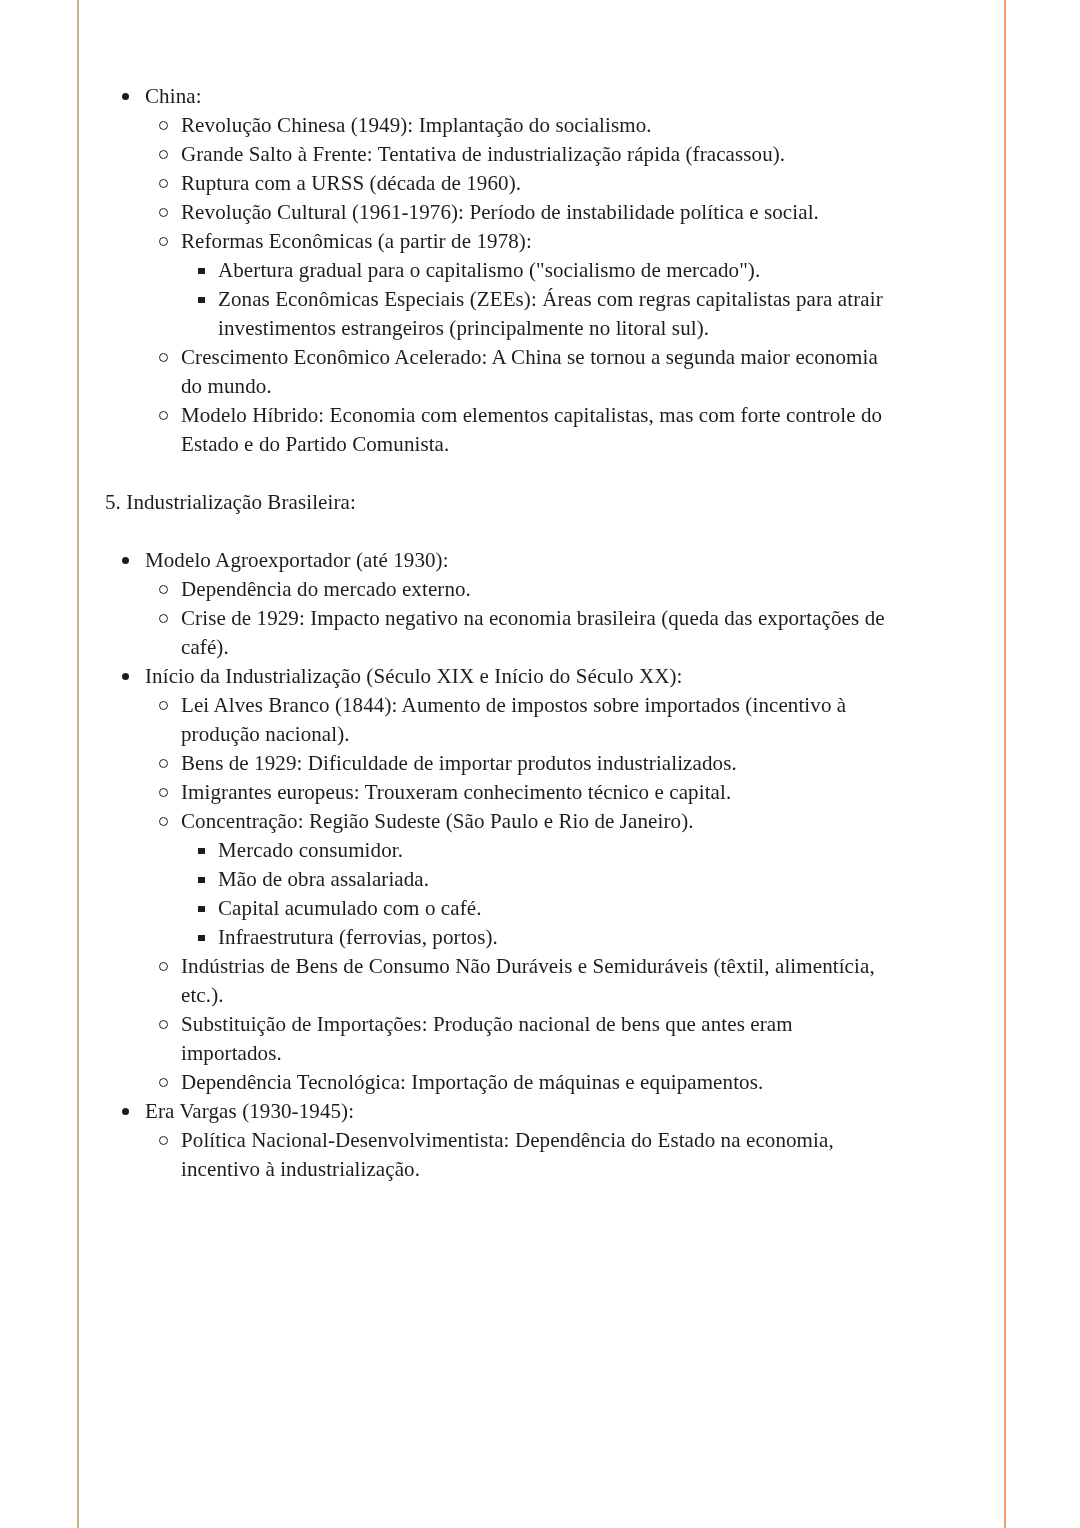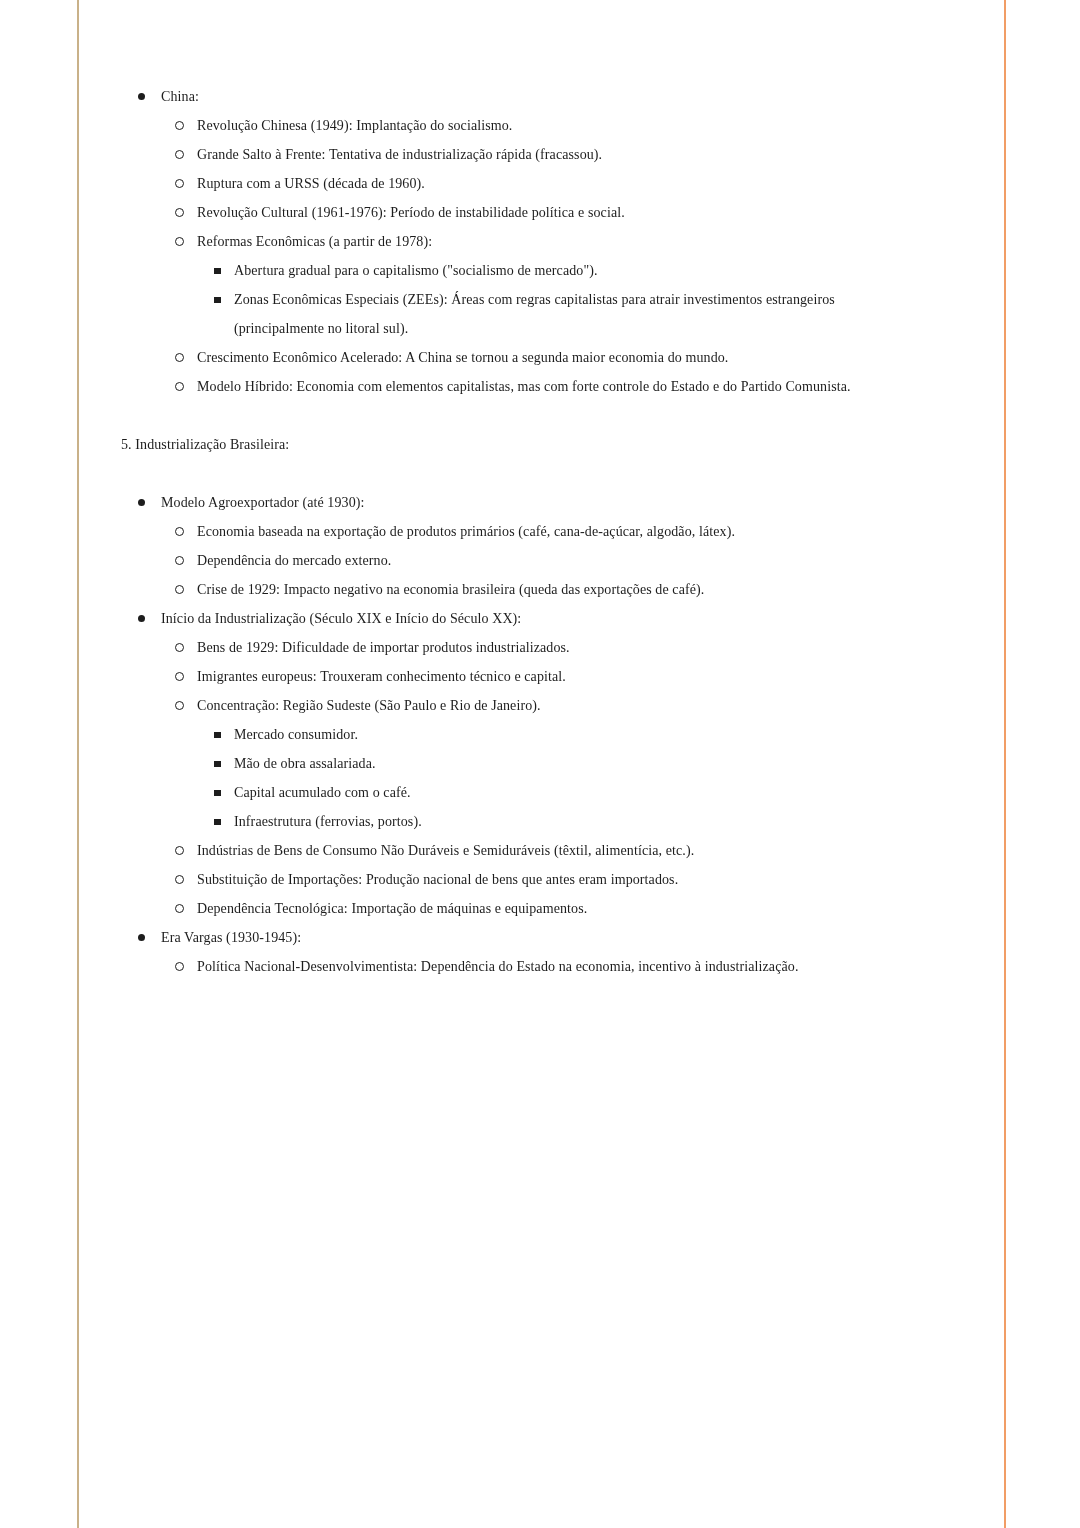--- a/index.html
+++ b/index.html
@@ -22,24 +22,23 @@
     height: 100%;
   }
   .rule-left  { left: 77px; }
   .rule-right { left: 1004px; }
 
   .content {
     position: absolute;
     left: 105px;
     top: 82px;
     width: 782px;
-    font-size: 14px;
+    font-size: 21px;
     line-height: 29px;
     letter-spacing: 0.1px;
-    margin-left: 16px;
   }
 
   ul { list-style: none; margin: 0; padding: 0; }
   li { position: relative; }
 
   ul.lvl1 > li { padding-left: 40px; }
   ul.lvl2 > li { padding-left: 36px; }
   ul.lvl3 > li { padding-left: 37px; }
 
   .bullet { position: absolute; display: block; }
@@ -84,25 +83,25 @@
               <li><span class="bullet b3"></span><span>Abertura gradual para o capitalismo ("socialismo de mercado").</span></li>
               <li><span class="bullet b3"></span><span>Zonas Econômicas Especiais (ZEEs): Áreas com regras capitalistas para atrair investimentos estrangeiros (principalmente no litoral sul).</span></li>
             </ul></li>
           <li><span class="bullet b2"></span><span>Crescimento Econômico Acelerado: A China se tornou a segunda maior economia do mundo.</span></li>
           <li><span class="bullet b2"></span><span>Modelo Híbrido: Economia com elementos capitalistas, mas com forte controle do Estado e do Partido Comunista.</span></li>
         </ul></li>
     </ul>
     <div class="heading">5. Industrialização Brasileira:</div>
     <ul class="lvl1">
       <li><span class="bullet b1"></span><span>Modelo Agroexportador (até 1930):</span><ul class="lvl2">
-          <li><span class="bullet b2"></span><span>Economia baseada na exportação de produtos primários (café, cana-de-açúcar, algodão, látex).</span></li>
           <li><span class="bullet b2"></span><span>Dependência do mercado externo.</span></li>
           <li><span class="bullet b2"></span><span>Crise de 1929: Impacto negativo na economia brasileira (queda das exportações de café).</span></li>
         </ul></li>
       <li><span class="bullet b1"></span><span>Início da Industrialização (Século XIX e Início do Século XX):</span><ul class="lvl2">
+          <li><span class="bullet b2"></span><span>Lei Alves Branco (1844): Aumento de impostos sobre importados (incentivo à produção nacional).</span></li>
           <li><span class="bullet b2"></span><span>Bens de 1929: Dificuldade de importar produtos industrializados.</span></li>
           <li><span class="bullet b2"></span><span>Imigrantes europeus: Trouxeram conhecimento técnico e capital.</span></li>
           <li><span class="bullet b2"></span><span>Concentração: Região Sudeste (São Paulo e Rio de Janeiro).</span><ul class="lvl3">
               <li><span class="bullet b3"></span><span>Mercado consumidor.</span></li>
               <li><span class="bullet b3"></span><span>Mão de obra assalariada.</span></li>
               <li><span class="bullet b3"></span><span>Capital acumulado com o café.</span></li>
               <li><span class="bullet b3"></span><span>Infraestrutura (ferrovias, portos).</span></li>
             </ul></li>
           <li><span class="bullet b2"></span><span>Indústrias de Bens de Consumo Não Duráveis e Semiduráveis (têxtil, alimentícia, etc.).</span></li>
           <li><span class="bullet b2"></span><span>Substituição de Importações: Produção nacional de bens que antes eram importados.</span></li>

